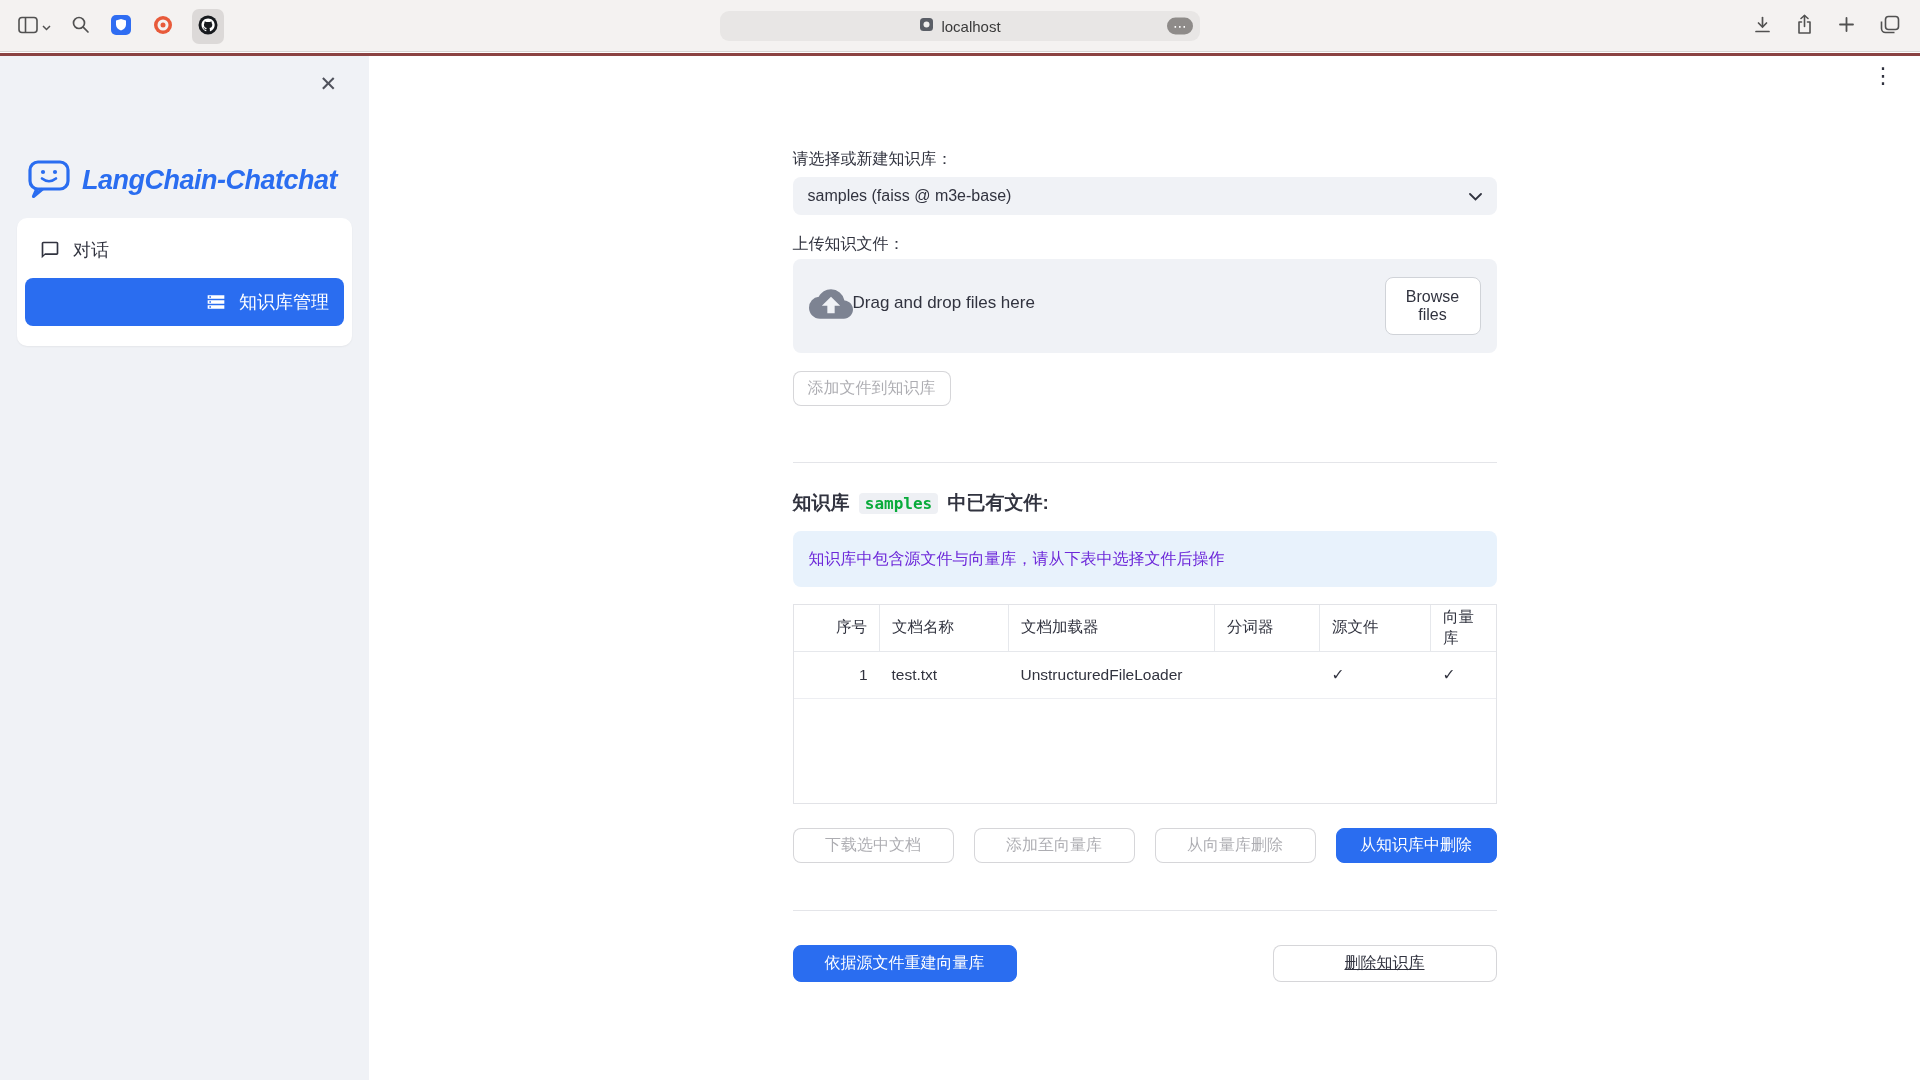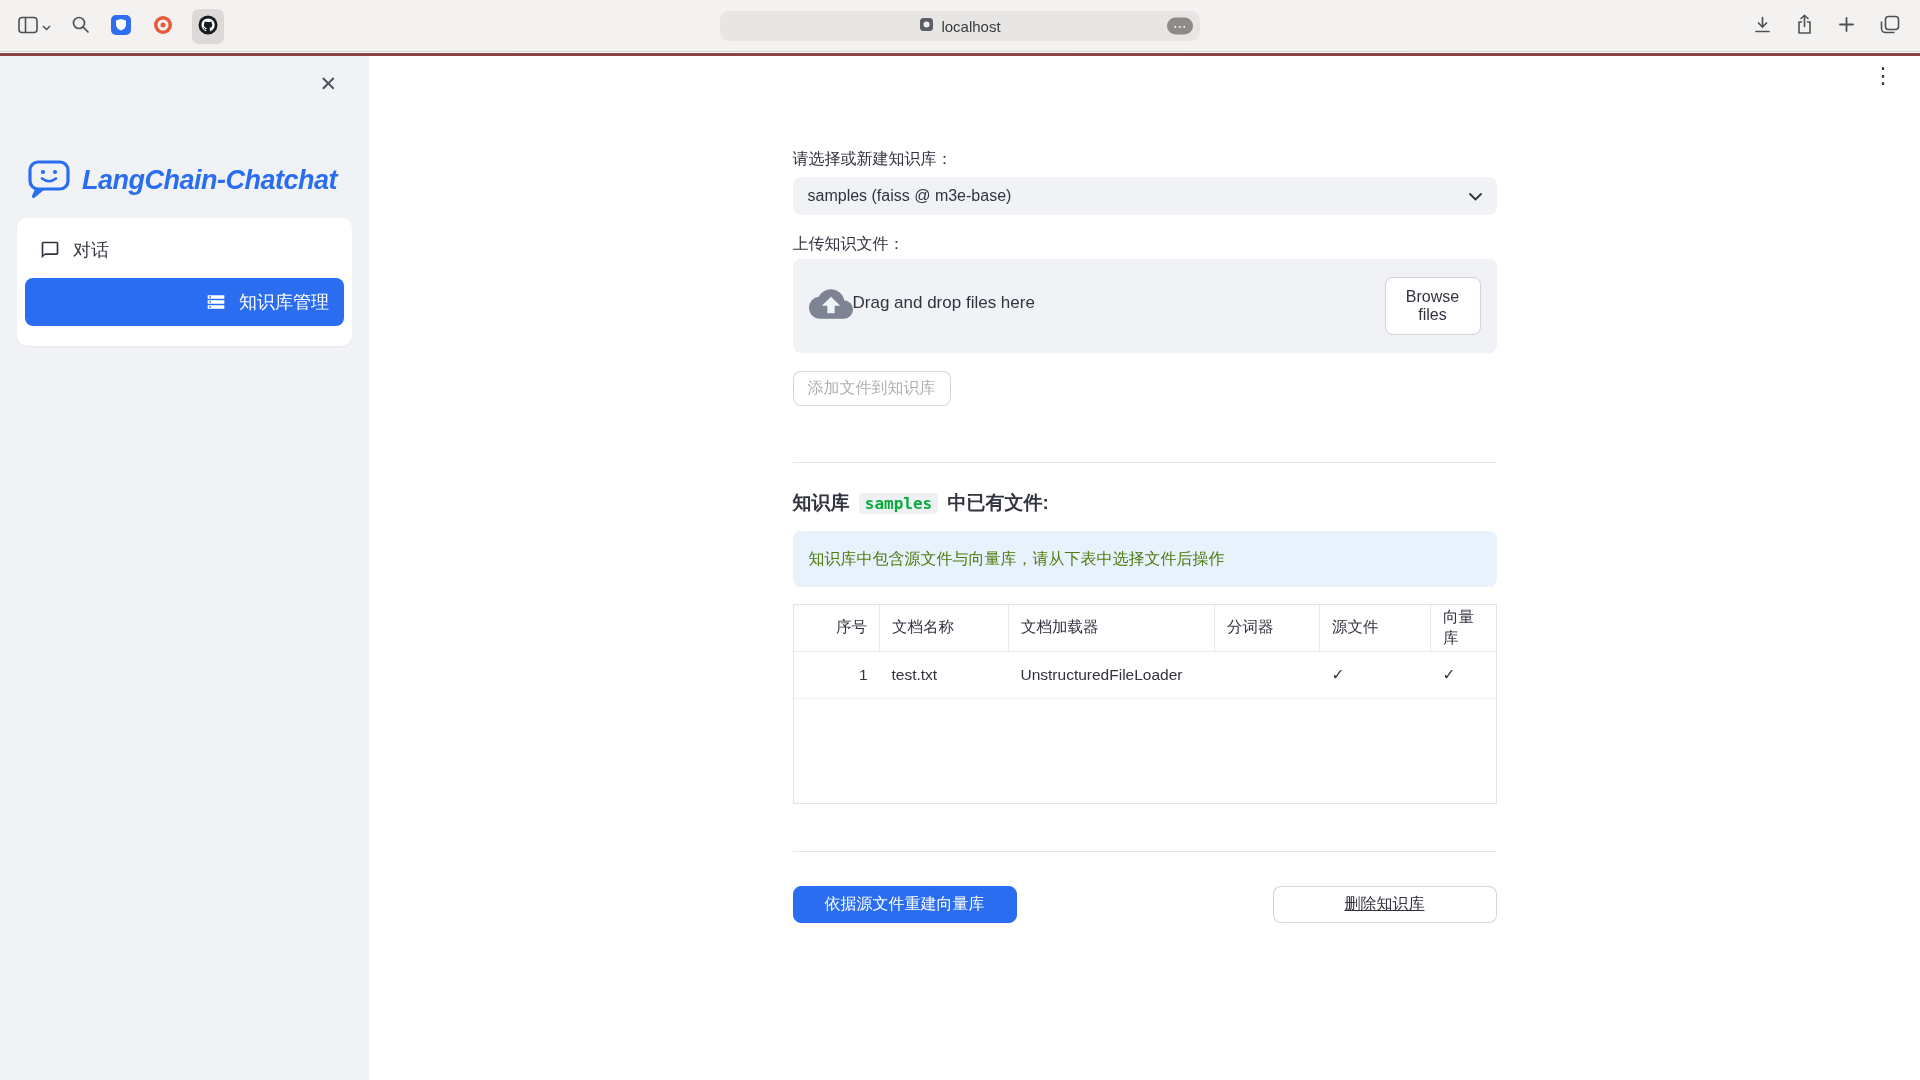--- a/index.html
+++ b/index.html
@@ -78,21 +78,21 @@
 
   hr.divider { border:none; border-top:1px solid #e4e5e9; }
   .hr1 { margin:56px 0 28px 0; }
   .hr2 { margin:47px 0 0 0; }
 
   .heading { font-size:19px; font-weight:700; color:#31333f; line-height:24px; }
   .heading code { font-family:"DejaVu Sans Mono","Liberation Mono",monospace; color:#09ab3b;
     font-size:16px; font-weight:600; background:#eef0f4; padding:1px 6px; border-radius:4px; margin:0 4px; }
 
   .infobox { margin-top:15px; height:56px; background:#e8f2fc; border-radius:8px;
-    display:flex; align-items:center; padding:0 16px; font-size:16px; color:#4d7c0f; }
+    display:flex; align-items:center; padding:0 16px; font-size:16px; color:#6d28d9; }
 
   .table-wrap { margin-top:17px; height:200px; border:1px solid #e2e3e7; background:#fff; overflow:hidden; }
   table.kb-table { border-collapse:collapse; table-layout:fixed; width:100%; font-size:15.5px; color:#31333f; }
   .kb-table th { font-weight:500; text-align:left; padding:0 12px; height:46px;
     border-bottom:1px solid #e6e8ec; background:#fff; }
   .kb-table th:not(:last-child) { border-right:1px solid #e6e8ec; }
   .kb-table td { padding:0 12px; height:47px; border-bottom:1px solid #edeef2; }
   .kb-table .num { text-align:right; }
 
   .actions { margin-top:24px; display:flex; gap:20px; }
@@ -282,20 +282,26 @@
             <td>test.txt</td>
             <td>UnstructuredFileLoader</td>
             <td></td>
             <td>✓</td>
             <td>✓</td>
           </tr>
         </tbody>
       </table>
     </div>
 
+    <div class="actions">
+      <button class="st-btn disabled">下载选中文档</button>
+      <button class="st-btn disabled">添加至向量库</button>
+      <button class="st-btn disabled">从向量库删除</button>
+      <button class="st-btn primary">从知识库中删除</button>
+    </div>
 
     <hr class="divider hr2">
 
     <div class="bottom">
       <button class="st-btn primary">依据源文件重建向量库</button>
       <button class="st-btn secondary">删除知识库</button>
     </div>
 
   </div>
 </main>

